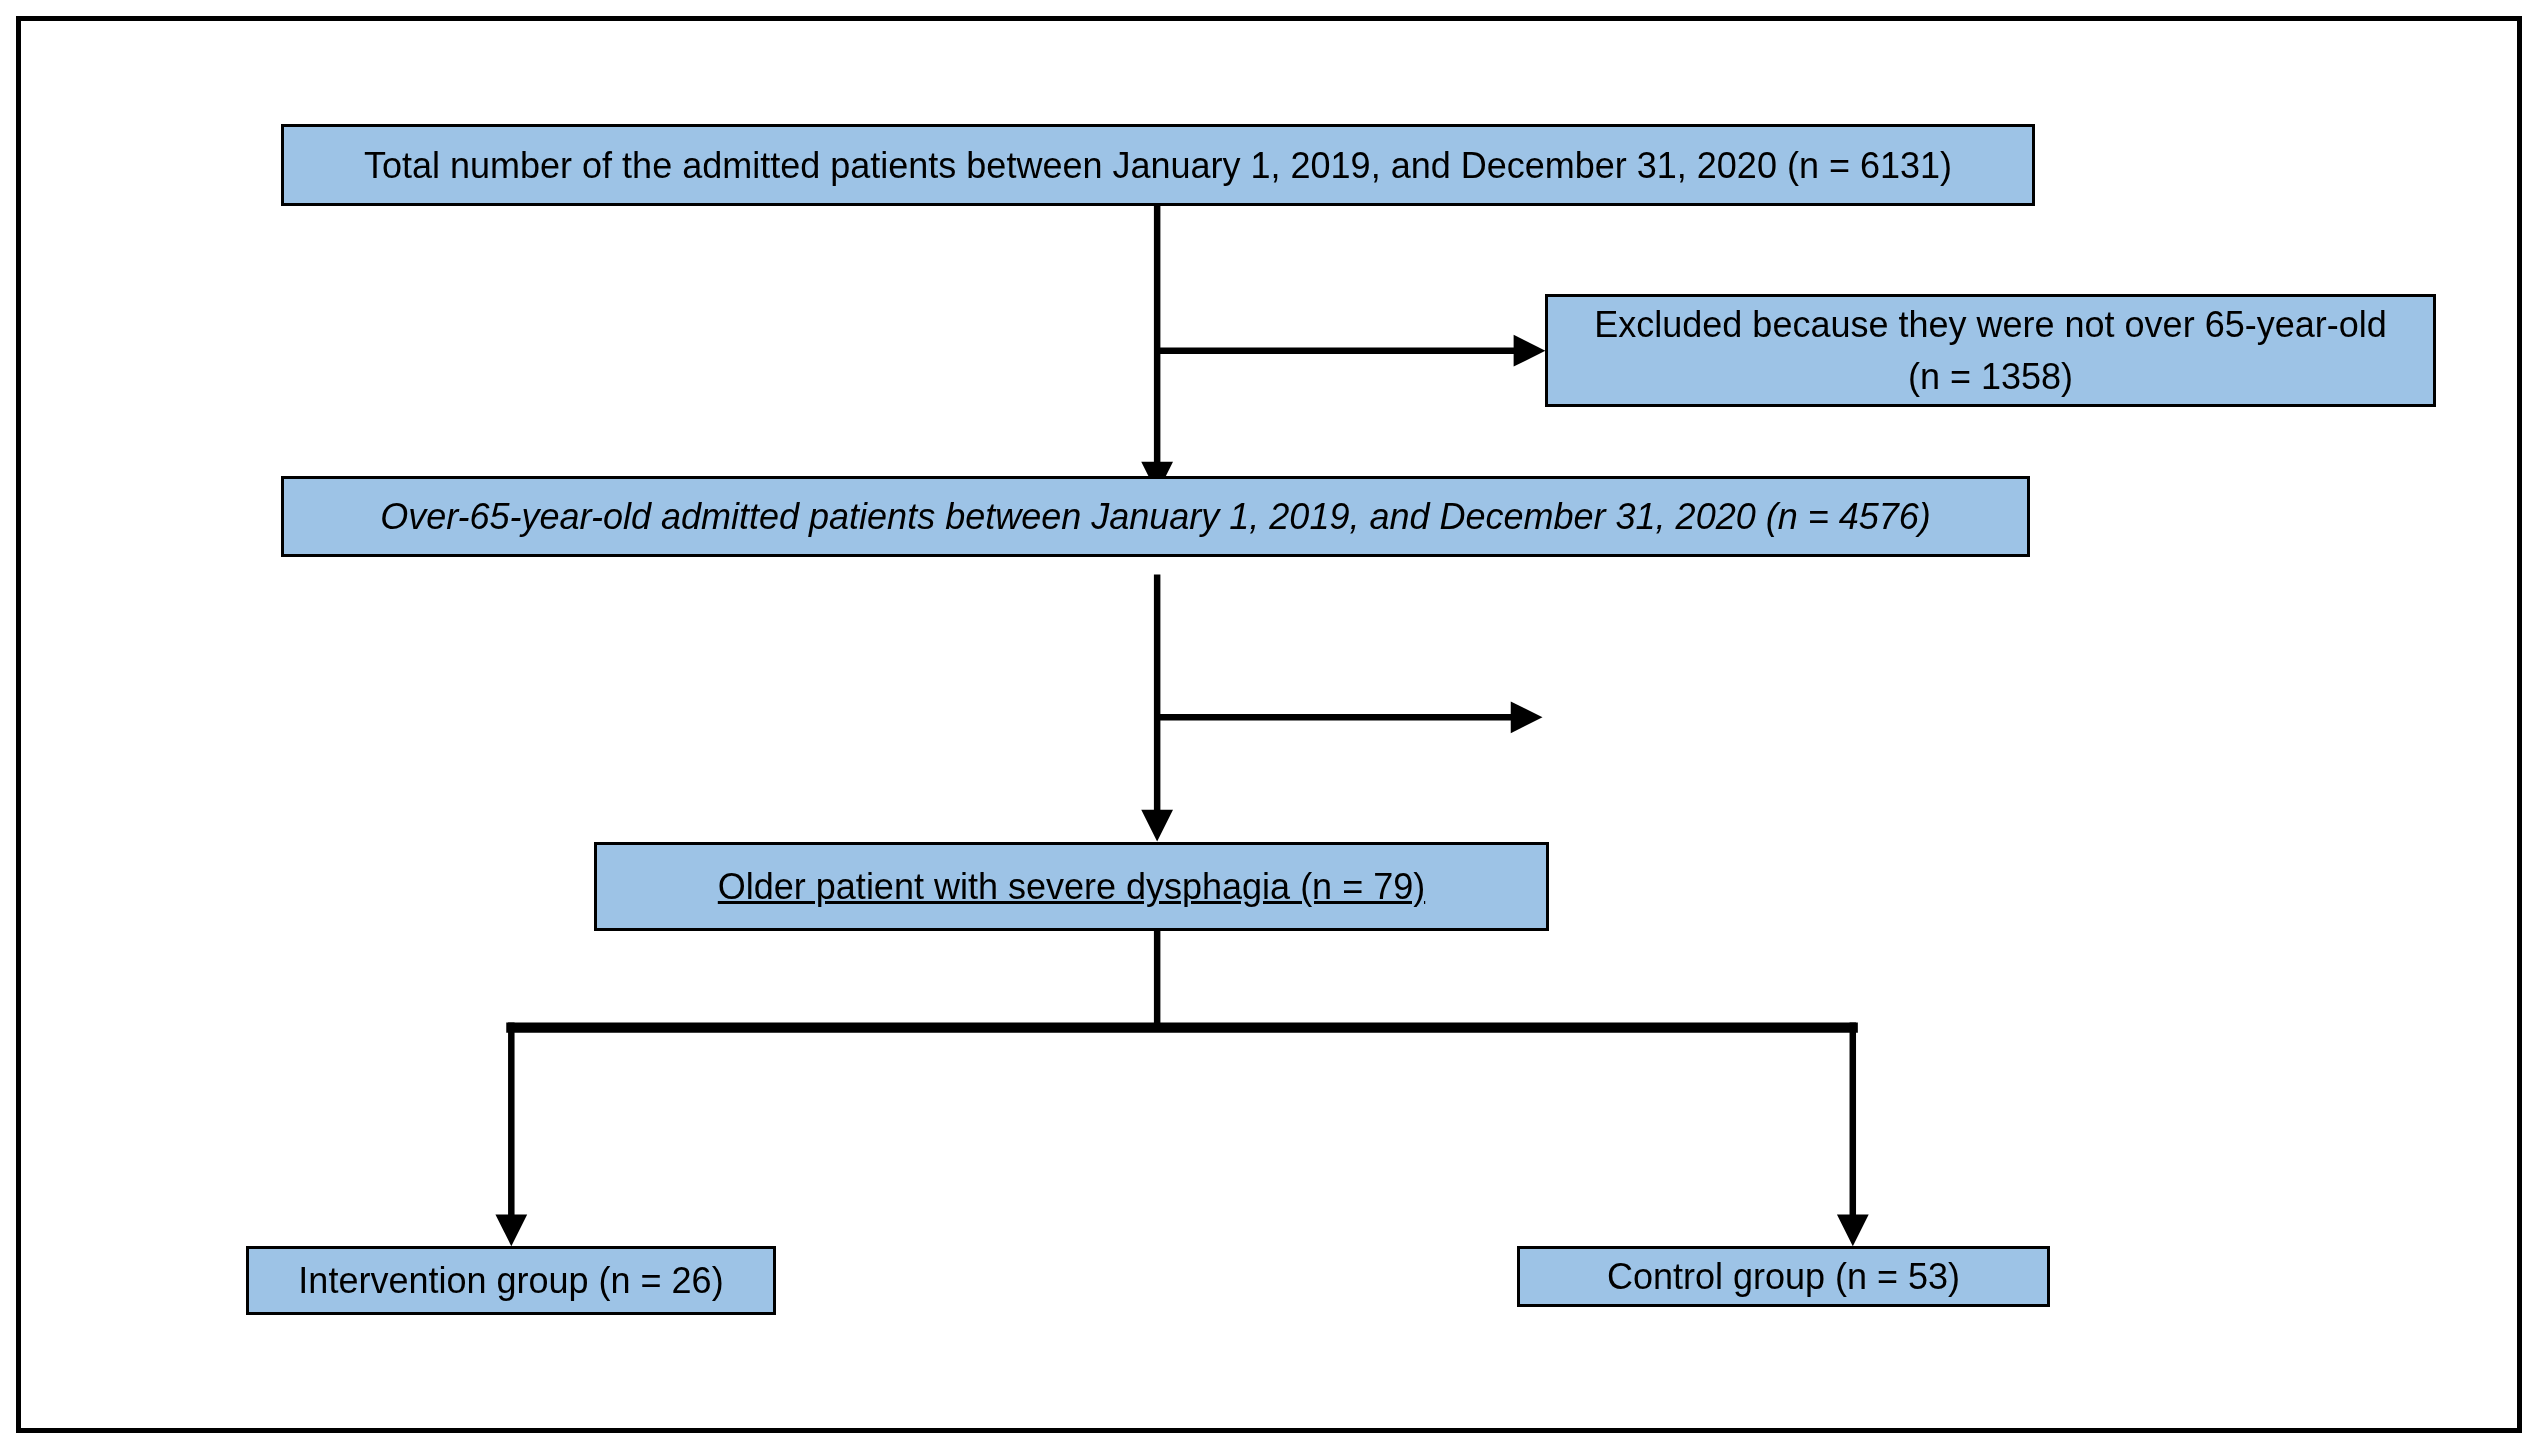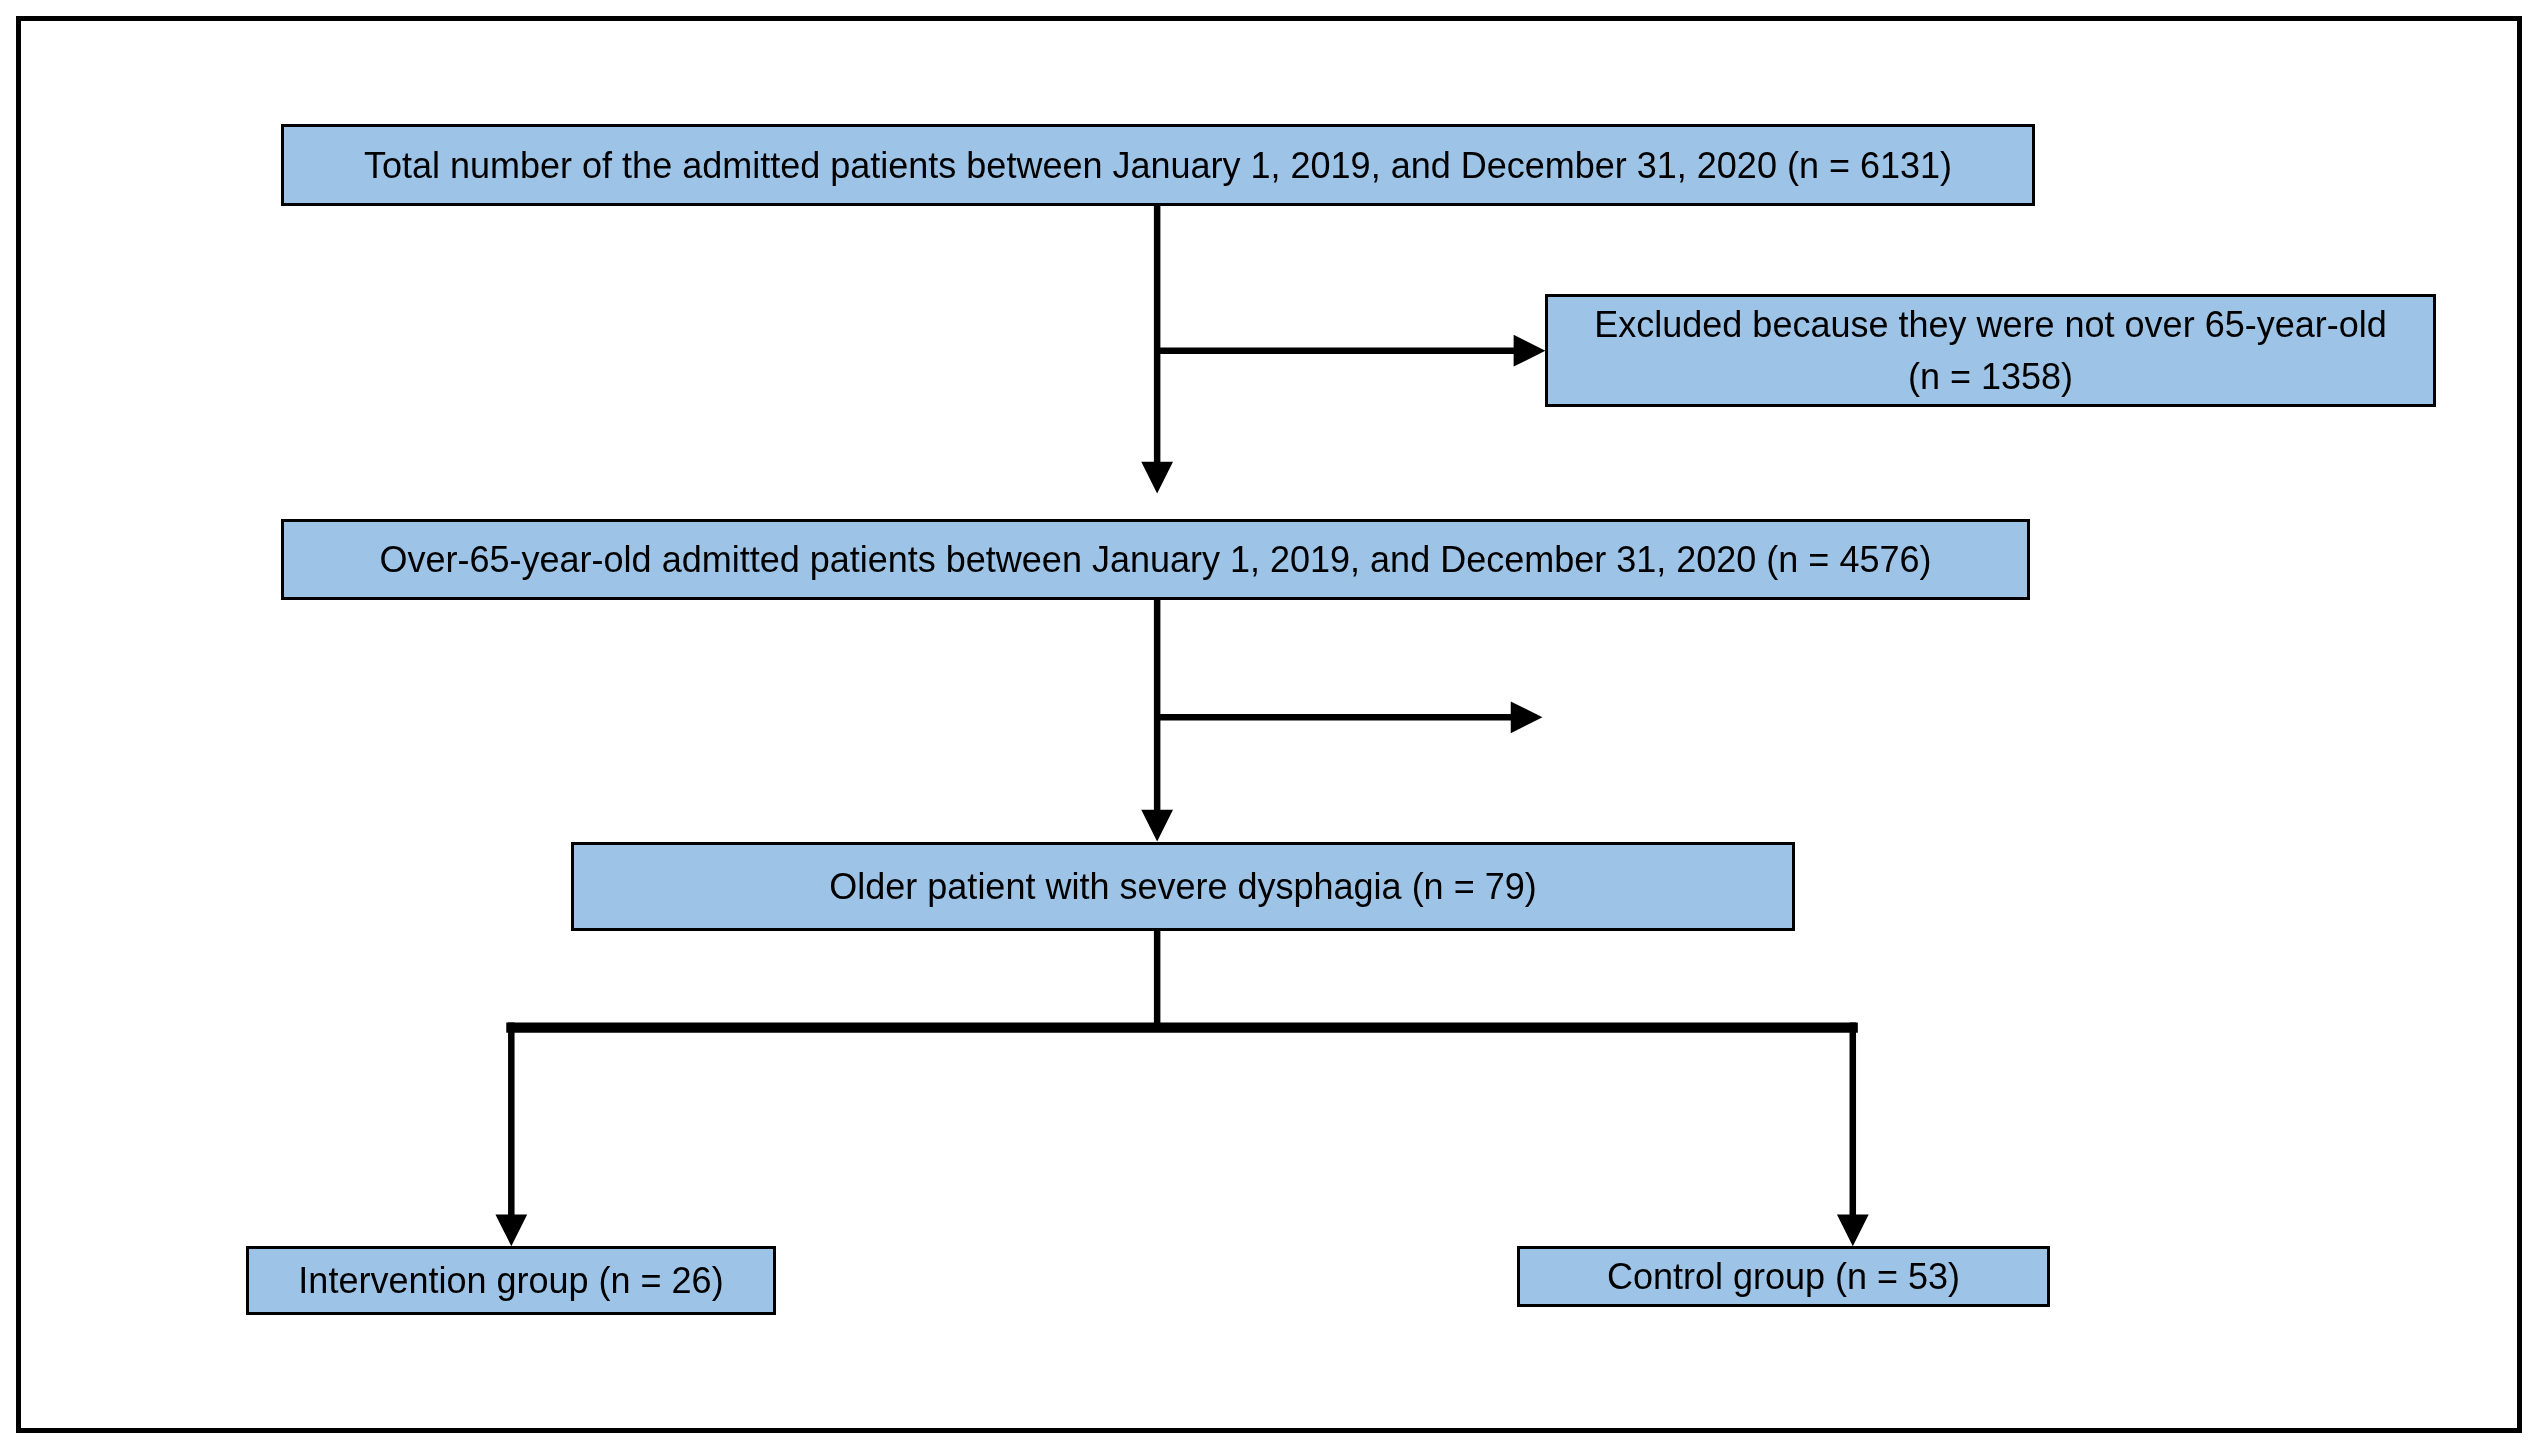--- a/index.html
+++ b/index.html
@@ -110,26 +110,26 @@
 
   <div class="box" style="left:281px; top:124px; width:1754px; height:82px;">
     <span class="line">Total number of the admitted patients between January 1, 2019, and December 31, 2020 (n = 6131)</span>
   </div>
 
   <div class="box" style="left:1545px; top:294px; width:891px; height:113px; line-height:52px;">
     <span class="line">Excluded because they were not over 65-year-old</span>
     <span class="line">(n = 1358)</span>
   </div>
 
-  <div class="box" style="left:281px; top:519px; width:1749px; height:81px;">
+  <div class="box" style="left:281px; top:476px; width:1749px; height:81px;font-style:italic;">
     <span class="line">Over-65-year-old admitted patients between January 1, 2019, and December 31, 2020 (n = 4576)</span>
   </div>
 
 
-  <div class="box" style="left:571px; top:842px; width:1224px; height:89px;">
+  <div class="box" style="left:594px; top:842px; width:955px; height:89px;text-decoration:underline;">
     <span class="line">Older patient with severe dysphagia (n = 79)</span>
   </div>
 
   <div class="box" style="left:246px; top:1246px; width:530px; height:69px;text-align:center;">
     <span class="line">Intervention group (n = 26)</span>
   </div>
 
   <div class="box" style="left:1517px; top:1246px; width:533px; height:61px;">
     <span class="line">Control group (n = 53)</span>
   </div>

